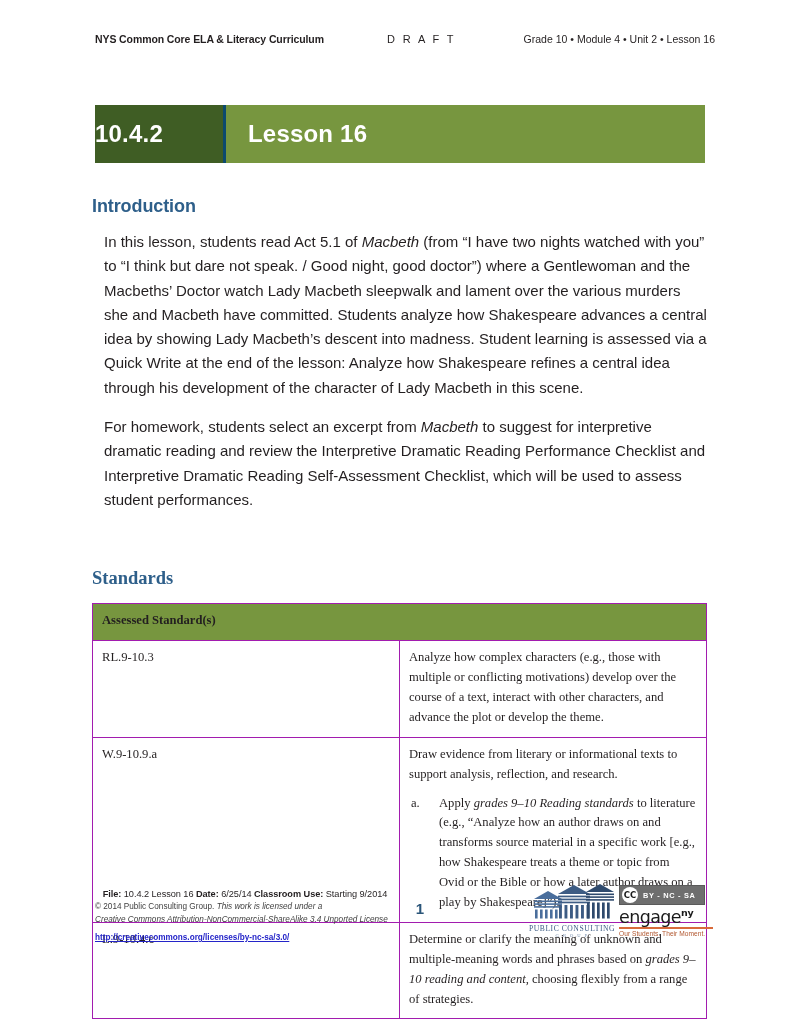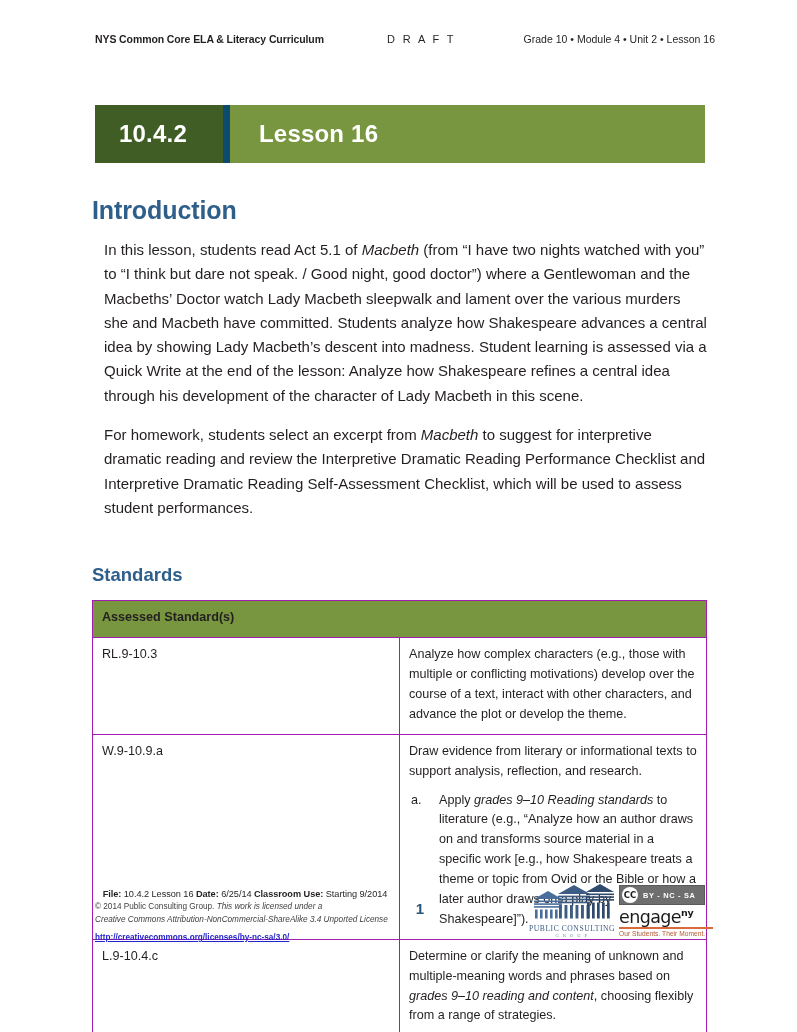--- a/index.html
+++ b/index.html
@@ -60,64 +60,64 @@
     display: flex;
   }
   .banner-code {
     width: 128px;
     background: #3f5d24;
     color: #ffffff;
     font-size: 24px;
     font-weight: bold;
     display: flex;
     align-items: center;
-    padding-left: 24px;
     box-sizing: border-box;
     letter-spacing: 0.2px;
   }
   .banner-title {
     flex: 1;
     background: #77963f;
     color: #ffffff;
     font-size: 24px;
     font-weight: bold;
     display: flex;
     align-items: center;
-    padding-left: 29px;
+    padding-left: 22px;
     box-sizing: border-box;
-    border-left: 7px solid #0c4a6e;
+    border-left: 3px solid #0c4a6e;
     letter-spacing: 0.2px;
   }
 
   
   .content {
     position: absolute;
     top: 196px;
     left: 92px;
     width: 615px;
   }
   h2.section-heading {
     color: #2e5f8a;
-    font-size: 25px;
+    font-size: 18px;
     font-weight: bold;
     margin: 0 0 13px 0;
     letter-spacing: -0.1px;
   }
   p.body-text {
     font-size: 15px;
     line-height: 1.62;
     margin: 0 0 15px 12px;
     text-align: left;
     color: #231f20;
   }
   p.body-text:last-child { margin-bottom: 0; }
   .it { font-style: italic; }
 
   .standards-wrap {
-    margin-top: 44px;
+    margin-top: 56px;
+    font-family: Liberation Serif, serif;
   }
   h2.standards-heading {
     color: #2e5f8a;
     font-size: 18.5px;
     font-weight: bold;
     margin: 0 0 14px 0;
   }
 
   
   table.standards {

